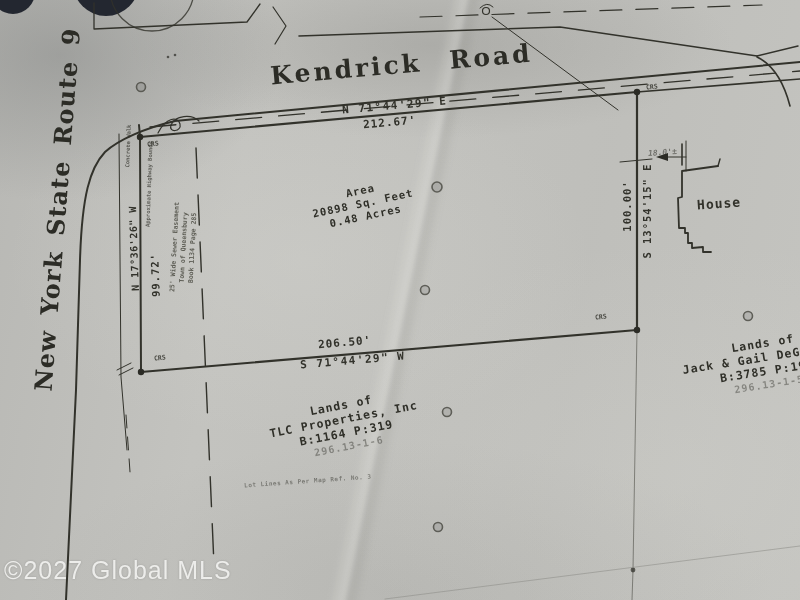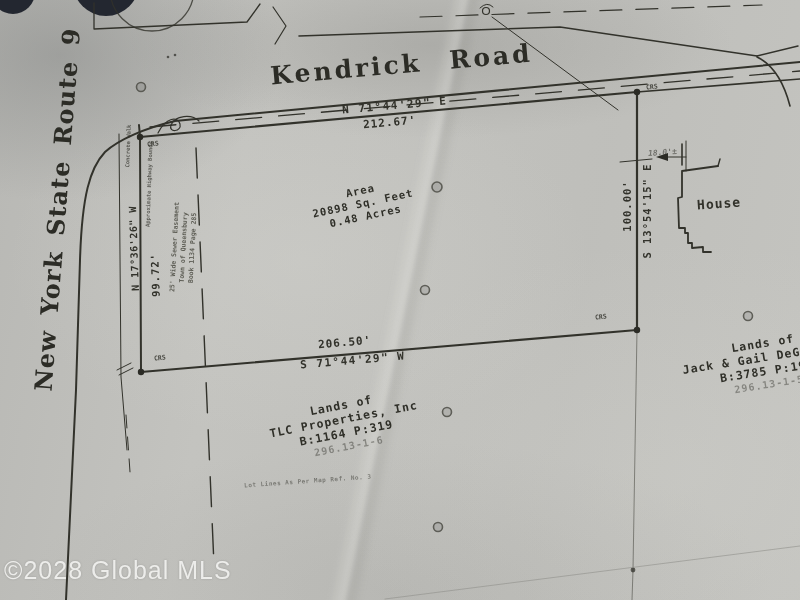--- a/index.html
+++ b/index.html
@@ -148,14 +148,14 @@
 
   <div class="blk" style="left:656px;top:336px;width:220px;font-size:11.5px;line-height:14px;letter-spacing:1px;transform:rotate(-9deg);">
     <div>Lands of</div>
     <div>Jack &amp; Gail DeGregori</div>
     <div>B:3785 P:196</div>
     <div class="faded" style="font-size:10px;">296.13-1-5</div>
   </div>
 
   <div class="lbl tiny" style="left:244px;top:477px;font-size:6px;opacity:.5;letter-spacing:.5px;transform:rotate(-4deg);">Lot Lines As Per Map Ref. No. 3</div>
 
-  <div id="watermark">©2028 Global MLS</div>
+  <div id="watermark">©2027 Global MLS</div>
 </div>
 
 </body></html>

